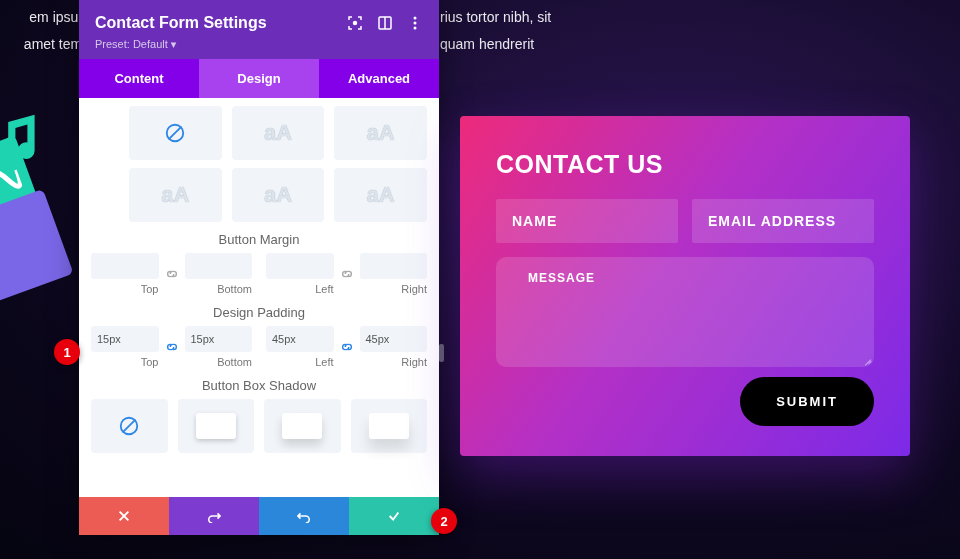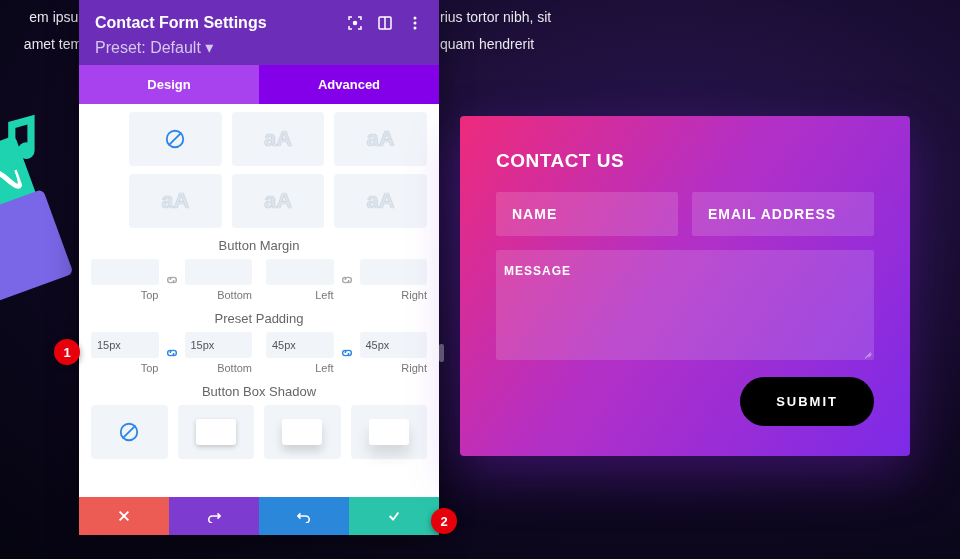--- a/index.html
+++ b/index.html
@@ -22,21 +22,21 @@
 .panel {
   position: absolute; left: 79px; top: 0; width: 360px; height: 535px;
   background: #fff; box-shadow: 0 8px 30px rgba(0,0,0,0.4);
   display: flex; flex-direction: column;
 }
 .panel-header { background: #6c2eb9; color: #fff; padding: 14px 16px 8px; }
 .panel-title-row { display: flex; align-items: center; justify-content: space-between; }
 .panel-title { font-size: 16px; font-weight: 700; }
 .panel-icons { display: flex; gap: 14px; align-items: center; }
 .panel-icons .ic { width: 16px; height: 16px; display: flex; align-items: center; justify-content: center; cursor: pointer; }
-.preset { font-size: 16px; color: #d6c8ea; margin-top: 6px; cursor: pointer; }
+.preset { font-size: 11px; color: #d6c8ea; margin-top: 6px; cursor: pointer; }
 .tabs { display: flex; background: #8300e9; }
 .tab { flex: 1; text-align: center; padding: 12px 0; color: #fff; font-size: 13px; font-weight: 600; cursor: pointer; }
 .tab.active { background: #a842ee; }
 .panel-body { flex: 1; overflow: auto; background: #fff; padding: 8px 12px; }
 .swatch-row { display: flex; gap: 10px; margin-bottom: 8px; padding-left: 38px; }
 .swatch { flex: 1; height: 54px; background: #f1f5f9; border-radius: 4px; display: flex; align-items: center; justify-content: center; cursor: pointer; }
 .swatch .aa { font-size: 22px; font-weight: 900; color: #dce3eb; text-shadow: 0 0 1px #94a3b8; }
 .swatch.none svg { width: 22px; height: 22px; }
 .section-label { font-size: 13px; color: #666; margin: 10px 0 6px; text-align: center; }
 .spacing-row { display: flex; gap: 14px; }
@@ -63,24 +63,24 @@
 .badge { position:absolute; width:26px; height:26px; border-radius:50%; background:#e7000b; color:#fff; font-size:13px; font-weight:700; display:flex;align-items:center;justify-content:center; box-shadow: 0 2px 6px rgba(0,0,0,0.4); }
 .badge.b1 { left: 54px; top: 339px; }
 .badge.b2 { left: 431px; top: 508px; }
 .drag-handle { position:absolute; right:-5px; top:344px; width:5px; height:18px; background:#5b5b6b; border-radius:2px; cursor:pointer; }
 .contact-card {
   position: absolute; left: 460px; top: 116px; width: 450px; height: 340px;
   background: linear-gradient(125deg, #ed2a7b 0%, #b430c6 45%, #7c2ae8 100%);
   border-radius: 4px; padding: 34px 36px;
   box-shadow: 0 20px 50px rgba(126,34,206,0.35);
 }
-.contact-title { color: #fff; font-weight: 800; font-size: 19px; letter-spacing: 0.5px; margin-bottom: 20px; }
+.contact-title { color: #fff; font-weight: 800; font-size: 25px; letter-spacing: 0.5px; margin-bottom: 20px; }
 .row2 { display:flex; gap:14px; margin-bottom:14px; }
 .cfield { flex:1; background: rgba(255,255,255,0.14); padding: 14px 16px; border-radius:2px; color:#fff; font-size:14px; font-weight:700; letter-spacing:1px; cursor:text; }
-.cmsg { background: rgba(255,255,255,0.14); height: 110px; padding:14px 8px; border-radius:2px; color:#fff; font-size:12px; font-weight:700; letter-spacing:1px; position:relative; cursor:text; }
+.cmsg { background: rgba(255,255,255,0.14); height: 110px; padding:14px 32px; border-radius:10px; color:#fff; font-size:12px; font-weight:700; letter-spacing:1px; position:relative; cursor:text; }
 .cmsg .rsz { position:absolute; right:2px; bottom:2px; width:10px; height:10px; opacity:0.5; }
 .cmsg .rsz::before,.cmsg .rsz::after { content:''; position:absolute; background:#fff; height:1px; }
 .cmsg .rsz::before { width:8px; bottom:2px; right:0; transform:rotate(-45deg); }
 .cmsg .rsz::after { width:4px; bottom:2px; right:0; transform:rotate(-45deg); }
 .submit-btn { position:absolute; right:36px; bottom:30px; background:#000; color:#fff; padding:17px 36px; border-radius:30px; font-size:13px; font-weight:700; letter-spacing:2px; cursor:pointer; }
 </style>
 </head>
 <body>
 
 <div class="bg-text t1">em ipsum amet temp</div>
@@ -124,20 +124,21 @@
               <circle cx="8" cy="3" r="1.5"></circle>
               <circle cx="8" cy="8" r="1.5"></circle>
               <circle cx="8" cy="13" r="1.5"></circle>
             </svg>
           </div>
       </div>
     </div>
     <div class="preset">Preset: Default ▾</div>
   </div>
   <div class="tabs">
+    <div class="tab">Content</div>
     <div class="tab active">Design</div>
     <div class="tab">Advanced</div>
   </div>
   <div class="panel-body">
     <div class="swatch-row">
       <div class="swatch none">
           <svg viewBox="0 0 24 24" stroke="#2e87e7" stroke-width="2" fill="none">
             <circle cx="12" cy="12" r="9"></circle>
             <line x1="5" y1="19" x2="19" y2="5"></line>
           </svg>
@@ -188,21 +189,21 @@
               <path d="M6 8a3 3 0 0 1 3-3h1a3 3 0 0 1 0 6h-1M10 8a3 3 0 0 1-3 3H6a3 3 0 0 1 0-6h1"></path>
             </svg>
           </div>
         <div class="sp-input">
             <div class="sp-box"></div>
             <div class="sp-lbl">Right</div>
           </div>
       </div>
     </div>
 
-    <div class="section-label">Preset Padding</div>
+    <div class="section-label">Design Padding</div>
     <div class="spacing-row">
       <div class="spacing-pair">
         <div class="sp-input">
             <div class="sp-box">15px</div>
             <div class="sp-lbl">Top</div>
           </div>
         <div class="link-ic">
             <svg viewBox="0 0 16 16" stroke="currentColor" stroke-width="1.6" fill="none">
               <path d="M6 8a3 3 0 0 1 3-3h1a3 3 0 0 1 0 6h-1M10 8a3 3 0 0 1-3 3H6a3 3 0 0 1 0-6h1"></path>
             </svg>

